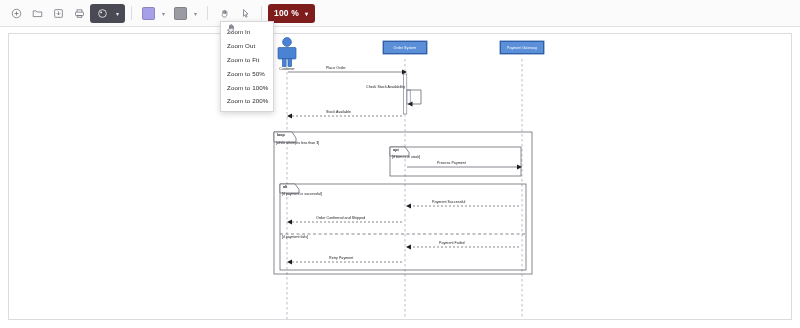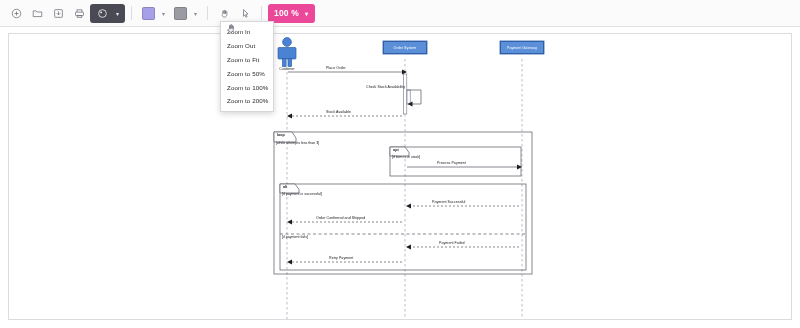--- a/index.html
+++ b/index.html
@@ -58,21 +58,21 @@
   }
   .swatch {
     width: 11px; height: 11px;
     border-radius: 2px;
     border: 1px solid rgba(0,0,0,.16);
   }
   .sw-purple { background: #a7a0e8; }
   .sw-gray { background: #9b9ba3; }
   .zoom-box {
     display: flex; align-items: center;
-    background: #ec4899;
+    background: #7f1d1d;
     color: #ffffff;
     border-radius: 3px;
     height: 19px;
     padding: 0 4px 0 6px;
     gap: 3px;
     font-size: 8.5px;
     font-weight: bold;
     letter-spacing: .2px;
   }
   .zoom-box .caret { color: #ffffff; width: 9px; }

